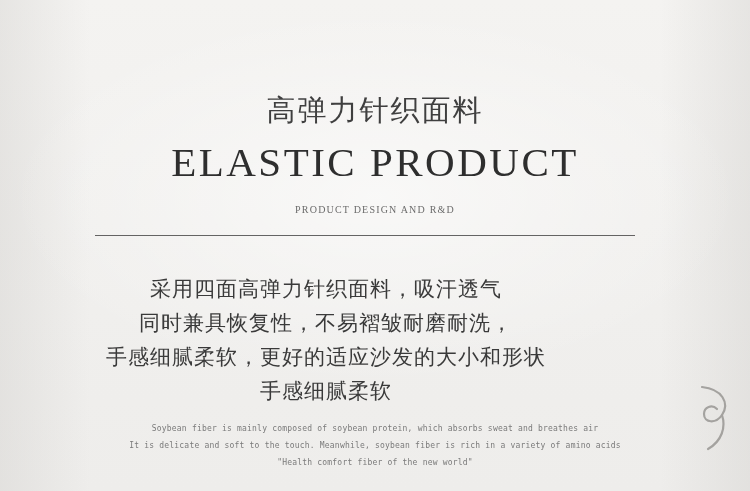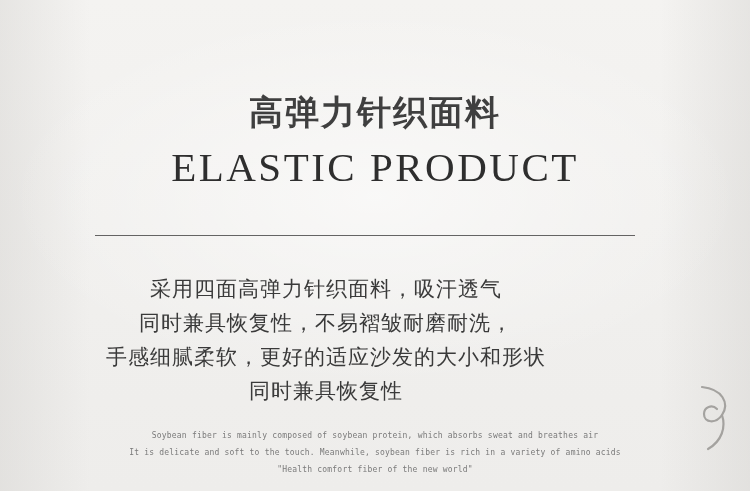--- a/index.html
+++ b/index.html
@@ -31,26 +31,26 @@
   }
   .headings {
     position: absolute;
     top: 96px;
     left: 0;
     width: 750px;
     text-align: center;
   }
   .title-cn {
     font-family: "Liberation Serif", "DejaVu Serif", serif;
-    font-size: 34px;
+    font-size: 29px;
     letter-spacing: 2px;
     color: #3f3f3f;
     line-height: 1;
     margin: 0;
-    font-weight: 700;
+    font-weight: 400;
   }
   .title-en {
     font-family: "Liberation Serif", "DejaVu Serif", serif;
     font-size: 41px;
     letter-spacing: 2.5px;
     color: #2e2e2e;
     line-height: 1;
     margin: 17px 0 0 0;
     font-weight: 400;
   }
@@ -87,21 +87,20 @@
     color: #3a3a3a;
     line-height: 34px;
     font-weight: 400;
   }
   .body-en {
     position: absolute;
     top: 420px;
     left: 0;
     width: 750px;
     text-align: center;
-    margin-top: 7px;
   }
   .body-en p {
     margin: 0;
     font-family: "DejaVu Sans Mono", "Liberation Mono", monospace;
     font-size: 8px;
     letter-spacing: 0.2px;
     color: #7a7a7a;
     line-height: 17px;
     font-weight: 400;
   }
@@ -116,29 +115,30 @@
 </style>
 </head>
 <body>
 
 <div class="banner">
   <div class="paper-tone"></div>
 
   <div class="headings">
     <p class="title-cn">高弹力针织面料</p>
     <p class="title-en">ELASTIC PRODUCT</p>
+    <p class="subtitle-en">PRODUCT DESIGN AND R&amp;D</p>
   </div>
 
   <div class="divider"></div>
 
   <div class="body-cn">
     <p>采用四面高弹力针织面料，吸汗透气</p>
     <p>同时兼具恢复性，不易褶皱耐磨耐洗，</p>
     <p>手感细腻柔软，更好的适应沙发的大小和形状</p>
-    <p>同时兼具恢复性</p>
+    <p>手感细腻柔软</p>
   </div>
 
   <div class="body-en">
     <p>Soybean fiber is mainly composed of soybean protein, which absorbs sweat and breathes air</p>
     <p>It is delicate and soft to the touch. Meanwhile, soybean fiber is rich in a variety of amino acids</p>
     <p>"Health comfort fiber of the new world"</p>
   </div>
 
   <svg class="corner-swirl" viewBox="0 0 40 70" xmlns="http://www.w3.org/2000/svg">
     <path d="M6 4 C26 6, 34 20, 26 32 C20 41, 8 40, 8 31 C8 24, 16 21, 21 26" fill="none" stroke="#8e8c89" stroke-width="2.2" stroke-linecap="round"></path>

